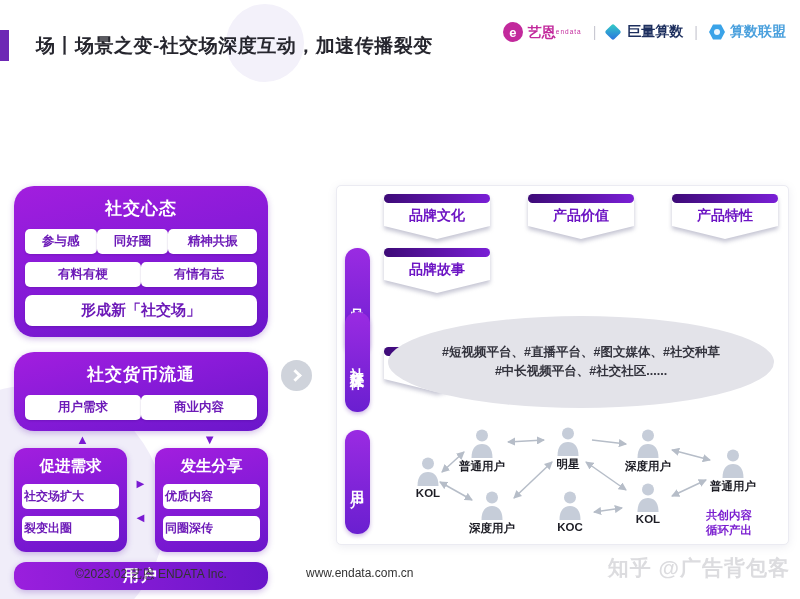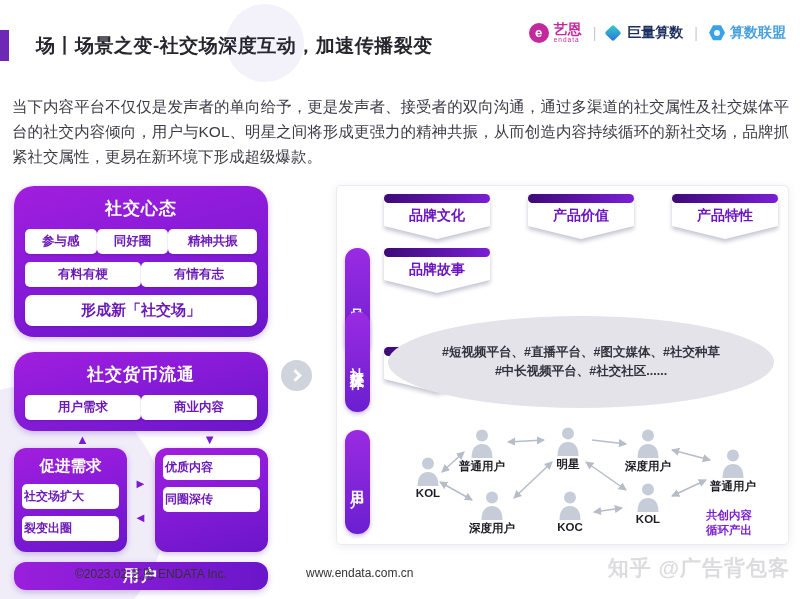--- a/index.html
+++ b/index.html
@@ -14,21 +14,21 @@
     border-radius:50%; background:#f0edf9; z-index:0; }
 
   
   .accent-bar { position:absolute; left:0; top:30px; width:9px; height:31px; background:#6d28b5; z-index:2; }
   .page-title { position:absolute; left:36px; top:33px; font-size:19px; font-weight:bold;
     color:#26262e; z-index:2; letter-spacing:0.5px; }
   .logos { position:absolute; right:14px; top:22px; display:flex; align-items:center; gap:11px; z-index:2; }
   .logo { display:flex; align-items:center; gap:5px; }
   .yien-badge { width:20px; height:20px; border-radius:50%; background:#c2299c; color:#fff;
     font-weight:bold; font-size:13px; display:flex; align-items:center; justify-content:center; }
-  .yien-text { display:flex; flex-direction:column; line-height:1; }
+  .yien-text { display:flex; flex-direction:row; line-height:1;align-items:center; }
   .yien-name { color:#c2299c; font-weight:bold; font-size:14px; }
   .yien-sub { color:#c2299c; font-size:6.5px; margin-top:1px; letter-spacing:1px; }
   .logo-sep { color:#c9c9d2; font-size:14px; }
   .diamond-icon { width:12px; height:12px; transform:rotate(45deg);
     background:linear-gradient(135deg,#35d0c5,#2b6fe0); border-radius:2px; }
   .juliang-name { color:#1d2f5e; font-weight:bold; font-size:14px; margin-left:3px; }
   .hexagon-icon { width:16px; height:16px; background:#3aa3e8; position:relative;
     clip-path:polygon(25% 3%, 75% 3%, 100% 50%, 75% 97%, 25% 97%, 0% 50%); }
   .hexagon-icon::after { content:""; position:absolute; left:5px; top:5px; width:6px; height:6px;
     border-radius:50%; background:#eaf6ff; }
@@ -134,21 +134,20 @@
       <span class="diamond-icon"></span>
       <span class="juliang-name">巨量算数</span>
     </div>
     <span class="logo-sep">|</span>
     <div class="logo">
       <span class="hexagon-icon"></span>
       <span class="suanshu-name">算数联盟</span>
     </div>
   </div>
 
-  <div class="intro">当下内容平台不仅仅是发声者的单向给予，更是发声者、接受者的双向沟通，通过多渠道的社交属性及社交媒体平台的社交内容倾向，用户与KOL、明星之间将形成更强力的精神共振，从而创造内容持续循环的新社交场，品牌抓紧社交属性，更易在新环境下形成超级爆款。</div>
 
   <div class="left-panel">
     <div class="bigbox">
       <div class="bb-title">社交心态</div>
       <div class="chip-row">
         <span class="chip">参与感</span>
         <span class="chip">同好圈</span>
         <span class="chip wider">精神共振</span>
       </div>
       <div class="chip-row">
@@ -177,20 +176,21 @@
       <div class="smallbox">
         <div class="sb-title">促进需求</div>
         <div class="sb-chip">社交场扩大</div>
         <div class="sb-chip">裂变出圈</div>
       </div>
       <div class="mid-arrows">
         <span class="arr arr-right">►</span>
         <span class="arr arr-left">◄</span>
       </div>
       <div class="smallbox">
+        <div class="sb-title">发生分享</div>
         <div class="sb-chip">优质内容</div>
         <div class="sb-chip">同圈深传</div>
       </div>
     </div>
 
     <div class="user-bar">用户</div>
   </div>
 
   <div class="chevron-circle">
     <span class="chevron-glyph"></span>

